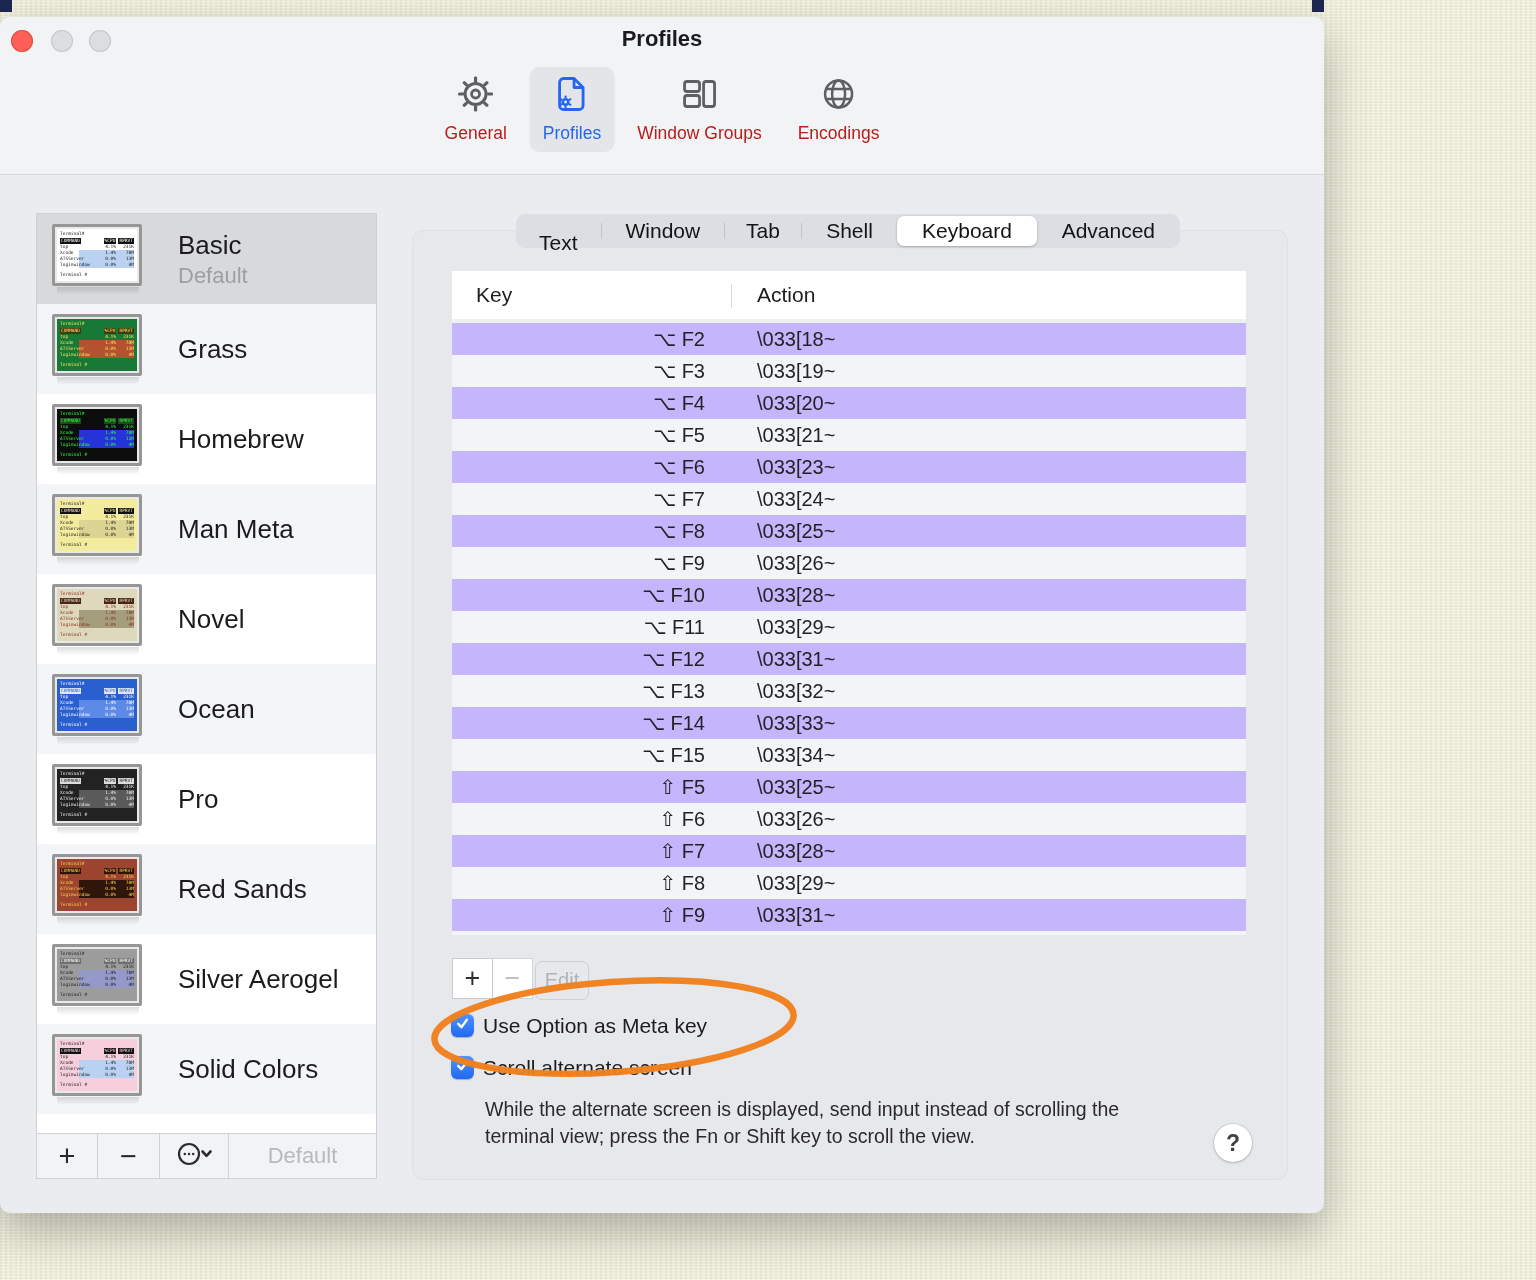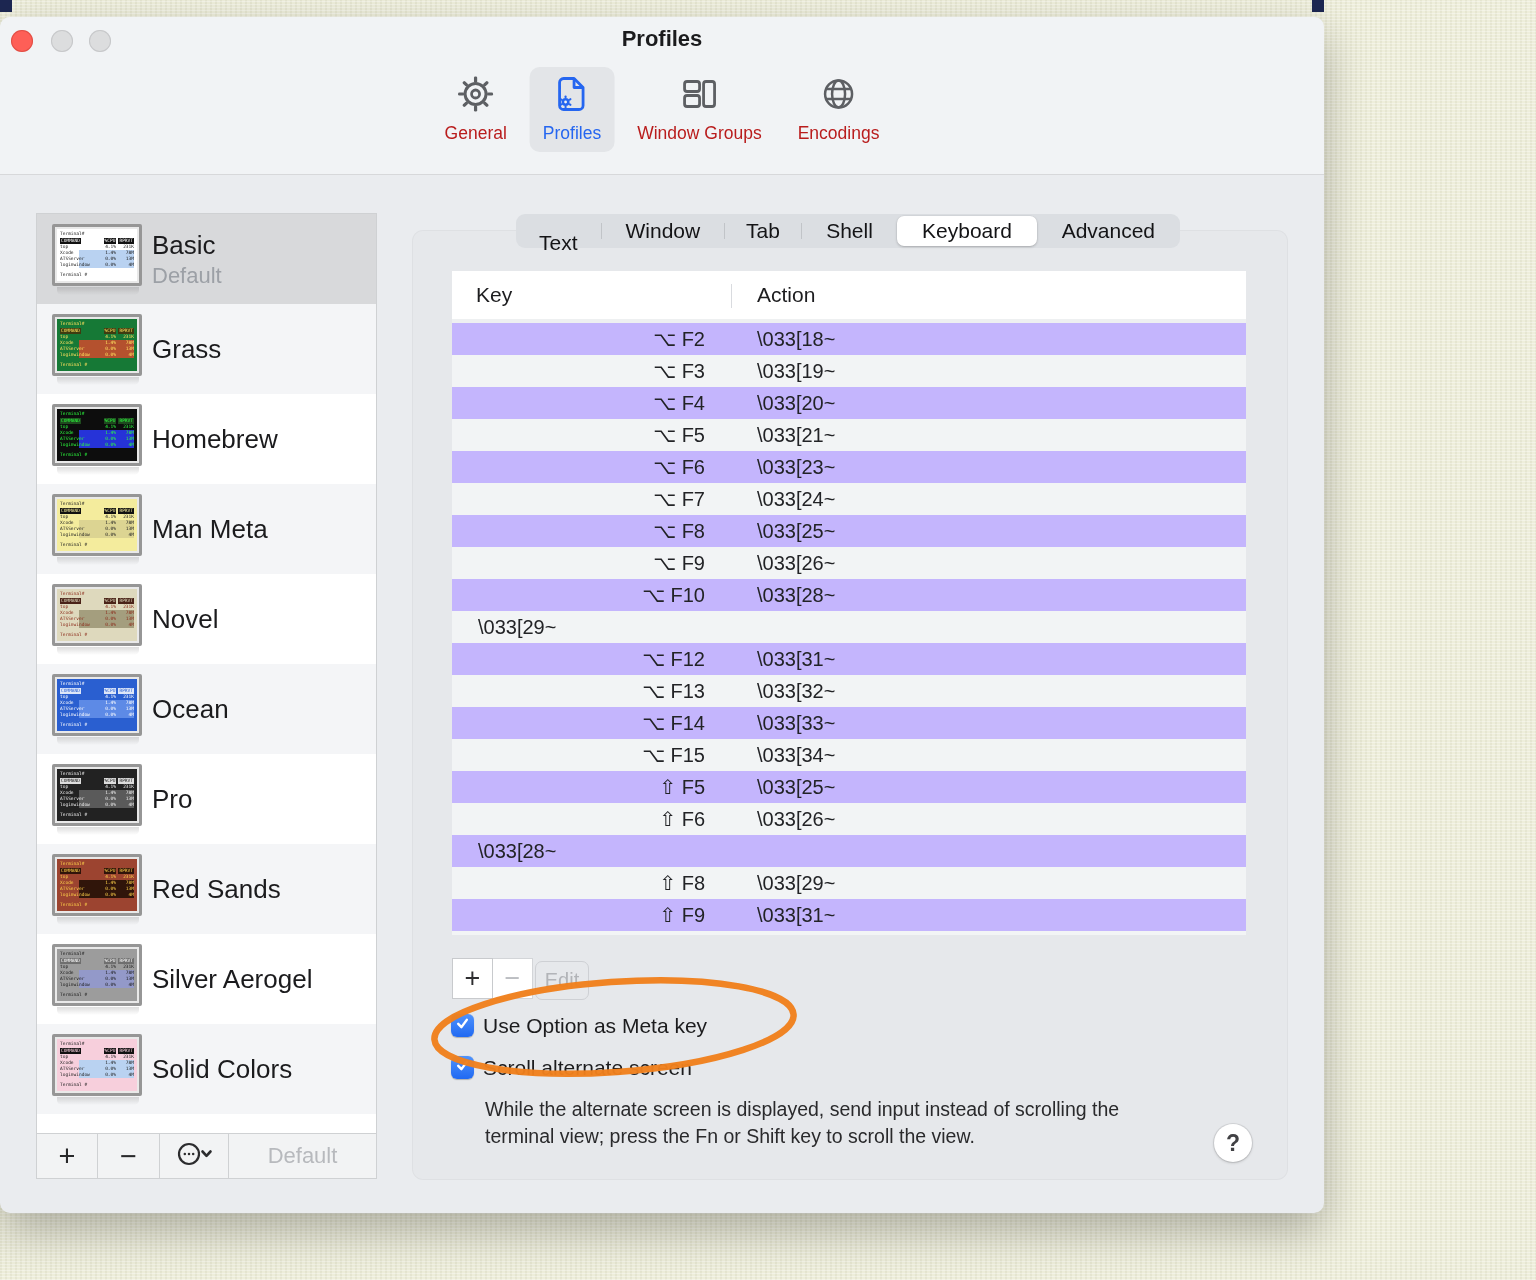--- a/index.html
+++ b/index.html
@@ -39,21 +39,21 @@
   .tb-item { display:flex; flex-direction:column; align-items:center; gap:5px;
     padding:7px 13px 8px; border-radius:10px; cursor:default; }
   .tb-item.selected { background:#e3e5e8; }
   .tb-label { font-size:17.5px; color:#b91c1c; white-space:nowrap; }
   .tb-item.selected .tb-label { color:#2566f0; }
 
   
   .sidebar { position:absolute; left:36px; top:196px; width:341px; height:966px;
     background:#ffffff; border:1px solid #cfd1d3; display:flex; flex-direction:column; }
   .profile-list { flex:1; overflow:hidden; }
-  .profile-row { height:90px; display:flex; align-items:center; padding-left:15px; gap:8px; background:#ffffff; }
+  .profile-row { height:90px; display:flex; align-items:center; padding-left:15px; gap:34px; background:#ffffff; }
   .profile-row.alt { background:#f4f5f7; }
   .profile-row.selected { background:#d8d9db; }
   .thumb-wrap { width:92px; flex:0 0 92px; }
   .thumb { width:90px; height:62px; border:3px solid #969696; border-radius:2px;
     box-shadow:inset 0 0 0 2px #e9e9e9; overflow:hidden; position:relative;
     font-family:"DejaVu Sans Mono",monospace; font-size:4.5px; line-height:6px; }
   .t-inner { position:absolute; inset:2px; padding:2px 3px; overflow:hidden; }
   .t-line2 { display:flex; gap:2px; margin-top:1px; }
   .t-badge { padding:0 1px; }
   .t-sp { flex:1; }
@@ -660,20 +660,21 @@
           </div>
           <div class="kt-row alt">
             <div class="kt-key">⌥ F9</div>
             <div class="kt-action">\033[26~</div>
           </div>
           <div class="kt-row">
             <div class="kt-key">⌥ F10</div>
             <div class="kt-action">\033[28~</div>
           </div>
           <div class="kt-row alt">
+            <div class="kt-key">⌥ F11</div>
             <div class="kt-action">\033[29~</div>
           </div>
           <div class="kt-row">
             <div class="kt-key">⌥ F12</div>
             <div class="kt-action">\033[31~</div>
           </div>
           <div class="kt-row alt">
             <div class="kt-key">⌥ F13</div>
             <div class="kt-action">\033[32~</div>
           </div>
@@ -687,20 +688,21 @@
           </div>
           <div class="kt-row">
             <div class="kt-key">⇧ F5</div>
             <div class="kt-action">\033[25~</div>
           </div>
           <div class="kt-row alt">
             <div class="kt-key">⇧ F6</div>
             <div class="kt-action">\033[26~</div>
           </div>
           <div class="kt-row">
+            <div class="kt-key">⇧ F7</div>
             <div class="kt-action">\033[28~</div>
           </div>
           <div class="kt-row alt">
             <div class="kt-key">⇧ F8</div>
             <div class="kt-action">\033[29~</div>
           </div>
           <div class="kt-row">
             <div class="kt-key">⇧ F9</div>
             <div class="kt-action">\033[31~</div>
           </div>

